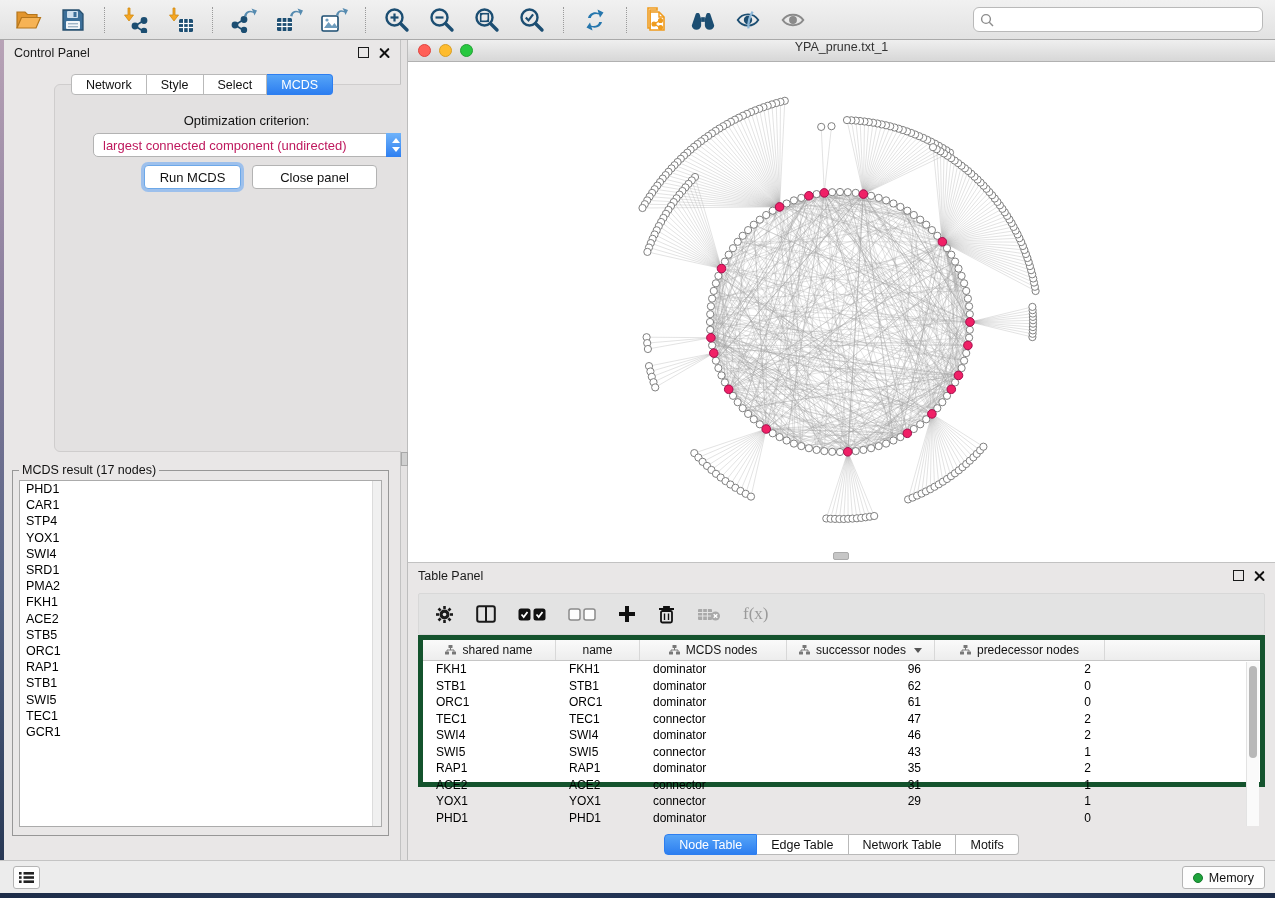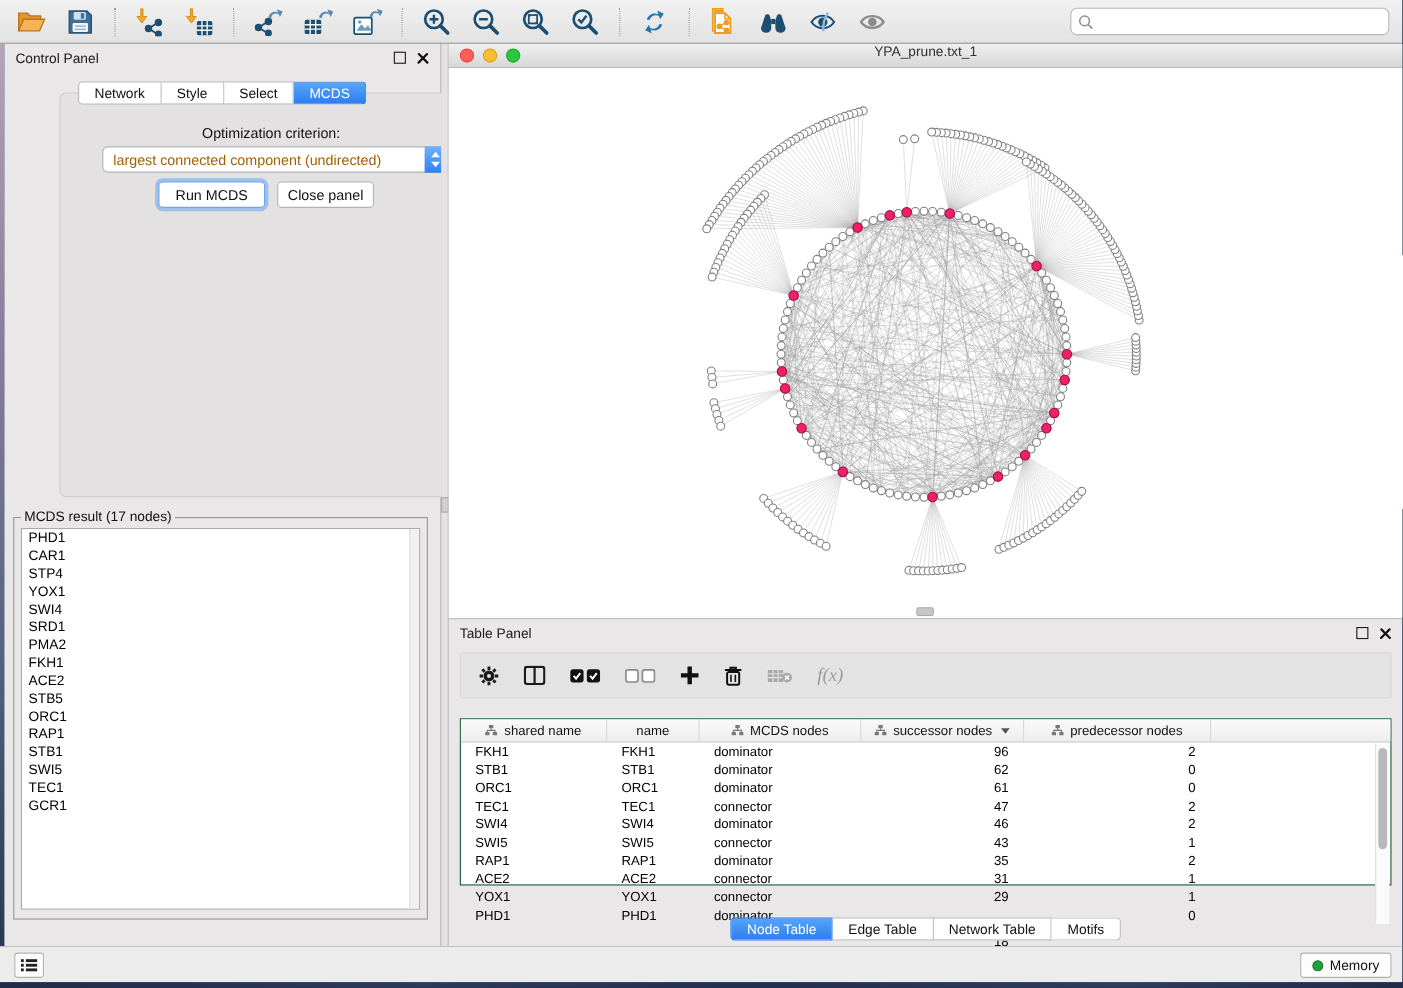--- a/index.html
+++ b/index.html
@@ -37,29 +37,29 @@
     font-size:12.5px; display:flex; align-items:center; color:#111; }
   .seg-tab:first-child { border-left:1px solid #b9b9b9; border-radius:4px 0 0 4px; }
   .seg-tab:last-child { border-radius:0 4px 4px 0; }
   .seg-tab.active { background:linear-gradient(#56a5f8,#2d7ef0); color:#fff; border-color:#2d7ef0; }
 
   #cp-inner { position:absolute; left:6px; top:44px; width:385px; height:368px; background:#e3e1e1;
     border:1px solid #cfcdcd; border-radius:6px;margin-left:44px; }
   #criterion-label { position:absolute; left:0; top:28px; width:100%; text-align:center; font-size:13px; color:#111; }
   #criterion-select { position:absolute; left:38px; top:48px; width:313px; height:24px; background:#fff;
     border:1px solid #b3b3b3; border-radius:5px; display:flex; align-items:center; }
-  #criterion-select .sel-text { flex:1; font-size:13px; padding-left:9px; color:#a16207; white-space:nowrap; }
+  #criterion-select .sel-text { flex:1; font-size:13px; padding-left:9px; color:#be185d; white-space:nowrap; }
   .sel-stepper { width:20px; height:24px; margin-right:-1px; border-radius:0 5px 5px 0;
     background:linear-gradient(#6fb3fa,#2e7ff1); position:relative; }
   .sel-stepper:before { content:""; position:absolute; left:6px; top:5px; border:4px solid transparent; border-bottom:5px solid #fff; border-top:none; }
   .sel-stepper:after { content:""; position:absolute; left:6px; bottom:5px; border:4px solid transparent; border-top:5px solid #fff; border-bottom:none; }
   .cp-btn { position:absolute; top:80px; height:24px; background:#fff; border:1px solid #b3b3b3; border-radius:4px;
     font-size:13px; font-family:"Liberation Sans",sans-serif; color:#111; }
   #run-mcds { left:89px; width:97px; border-color:#6da8e8; box-shadow:0 0 0 3px rgba(100,165,245,.55); }
-  #close-panel { left:197px; width:88px; }
+  #close-panel { left:197px; width:125px; }
 
   #mcds-fieldset { position:absolute; left:8px; top:423px; width:377px; height:373px;
     border:1px solid #979797; padding:3px 6px 8px 6px; }
   #mcds-fieldset legend { font-size:12.5px; padding:0 3px; color:#111; }
   #mcds-list { position:relative; width:100%; height:100%; background:#fff; border:1px solid #ababab; overflow:hidden; }
   #mcds-scroll { position:absolute; right:0; top:0; width:9px; height:100%; background:#f0f0f0; border-left:1px solid #dcdcdc; }
   .mcds-item { font-size:12.5px; line-height:16.2px; padding-left:6px; color:#000; }
 
   
   #splitter { position:absolute; left:401px; top:40px; width:7px; height:853px; background:#e4e2e2; border-right:1px solid #bdbdbd; }
@@ -76,23 +76,23 @@
   .light.yellow { background:#febc2e; border:1px solid #d89e24; }
   .light.green { background:#28c840; border:1px solid #24a135; }
   #net-canvas { position:relative; width:867px; height:499px; background:#fff; }
   #net-hthumb { position:absolute; left:425px; bottom:1px; width:16px; height:8px; background:#c6c6c6; border:1px solid #ababab; border-radius:2px; }
 
   
   #table-panel { position:absolute; left:408px; top:562px; width:867px; height:298px; background:#e9e7e7; border-top:1px solid #c2c2c2; }
   #tp-toolbar { position:absolute; left:10px; top:30px; width:847px; height:42px; background:#e3e3e3;
     border:1px solid #d8d8d8; border-radius:2px; display:flex; align-items:center; gap:22px; padding:0 16px; }
   .tp-icon { display:flex; align-items:center; justify-content:center; }
-  #fx-label { font-family:"Liberation Serif",serif; font-style:italic; font-size:17px; color:#9a9a9a; }
-
-  #tp-table { position:absolute; left:10px; top:90px; width:847px; height:152px; background:#fff; border:1px solid #14532d; }
+  #fx-label { font-family:"Liberation Serif",serif; font-size:17px; color:#9a9a9a; }
+
+  #tp-table { position:absolute; left:10px; top:72px; width:847px; height:152px; background:#fff; border:5px solid #14532d; }
   #tp-header { display:flex; height:21px; background:linear-gradient(#fafafa,#ededed); border-bottom:1px solid #c6c6c6; }
   .hcell { display:flex; align-items:center; justify-content:center; gap:6px; font-size:12px; color:#111;
     border-right:1px solid #d8d8d8; height:100%; }
   .hcell .tree-icon { flex:0 0 auto; }
   .sort-chevron { width:8px; height:5px; position:relative; margin-left:2px; }
   .sort-chevron:before { content:""; position:absolute; left:0; top:0; border:4px solid transparent; border-top:5px solid #555; }
   #tp-rows { position:relative; }
   .trow { display:flex; height:16.5px; align-items:center; }
   .tcell { font-size:12px; color:#000; white-space:nowrap; overflow:hidden; }
   .tcell.left { padding-left:13px; text-align:left; }

